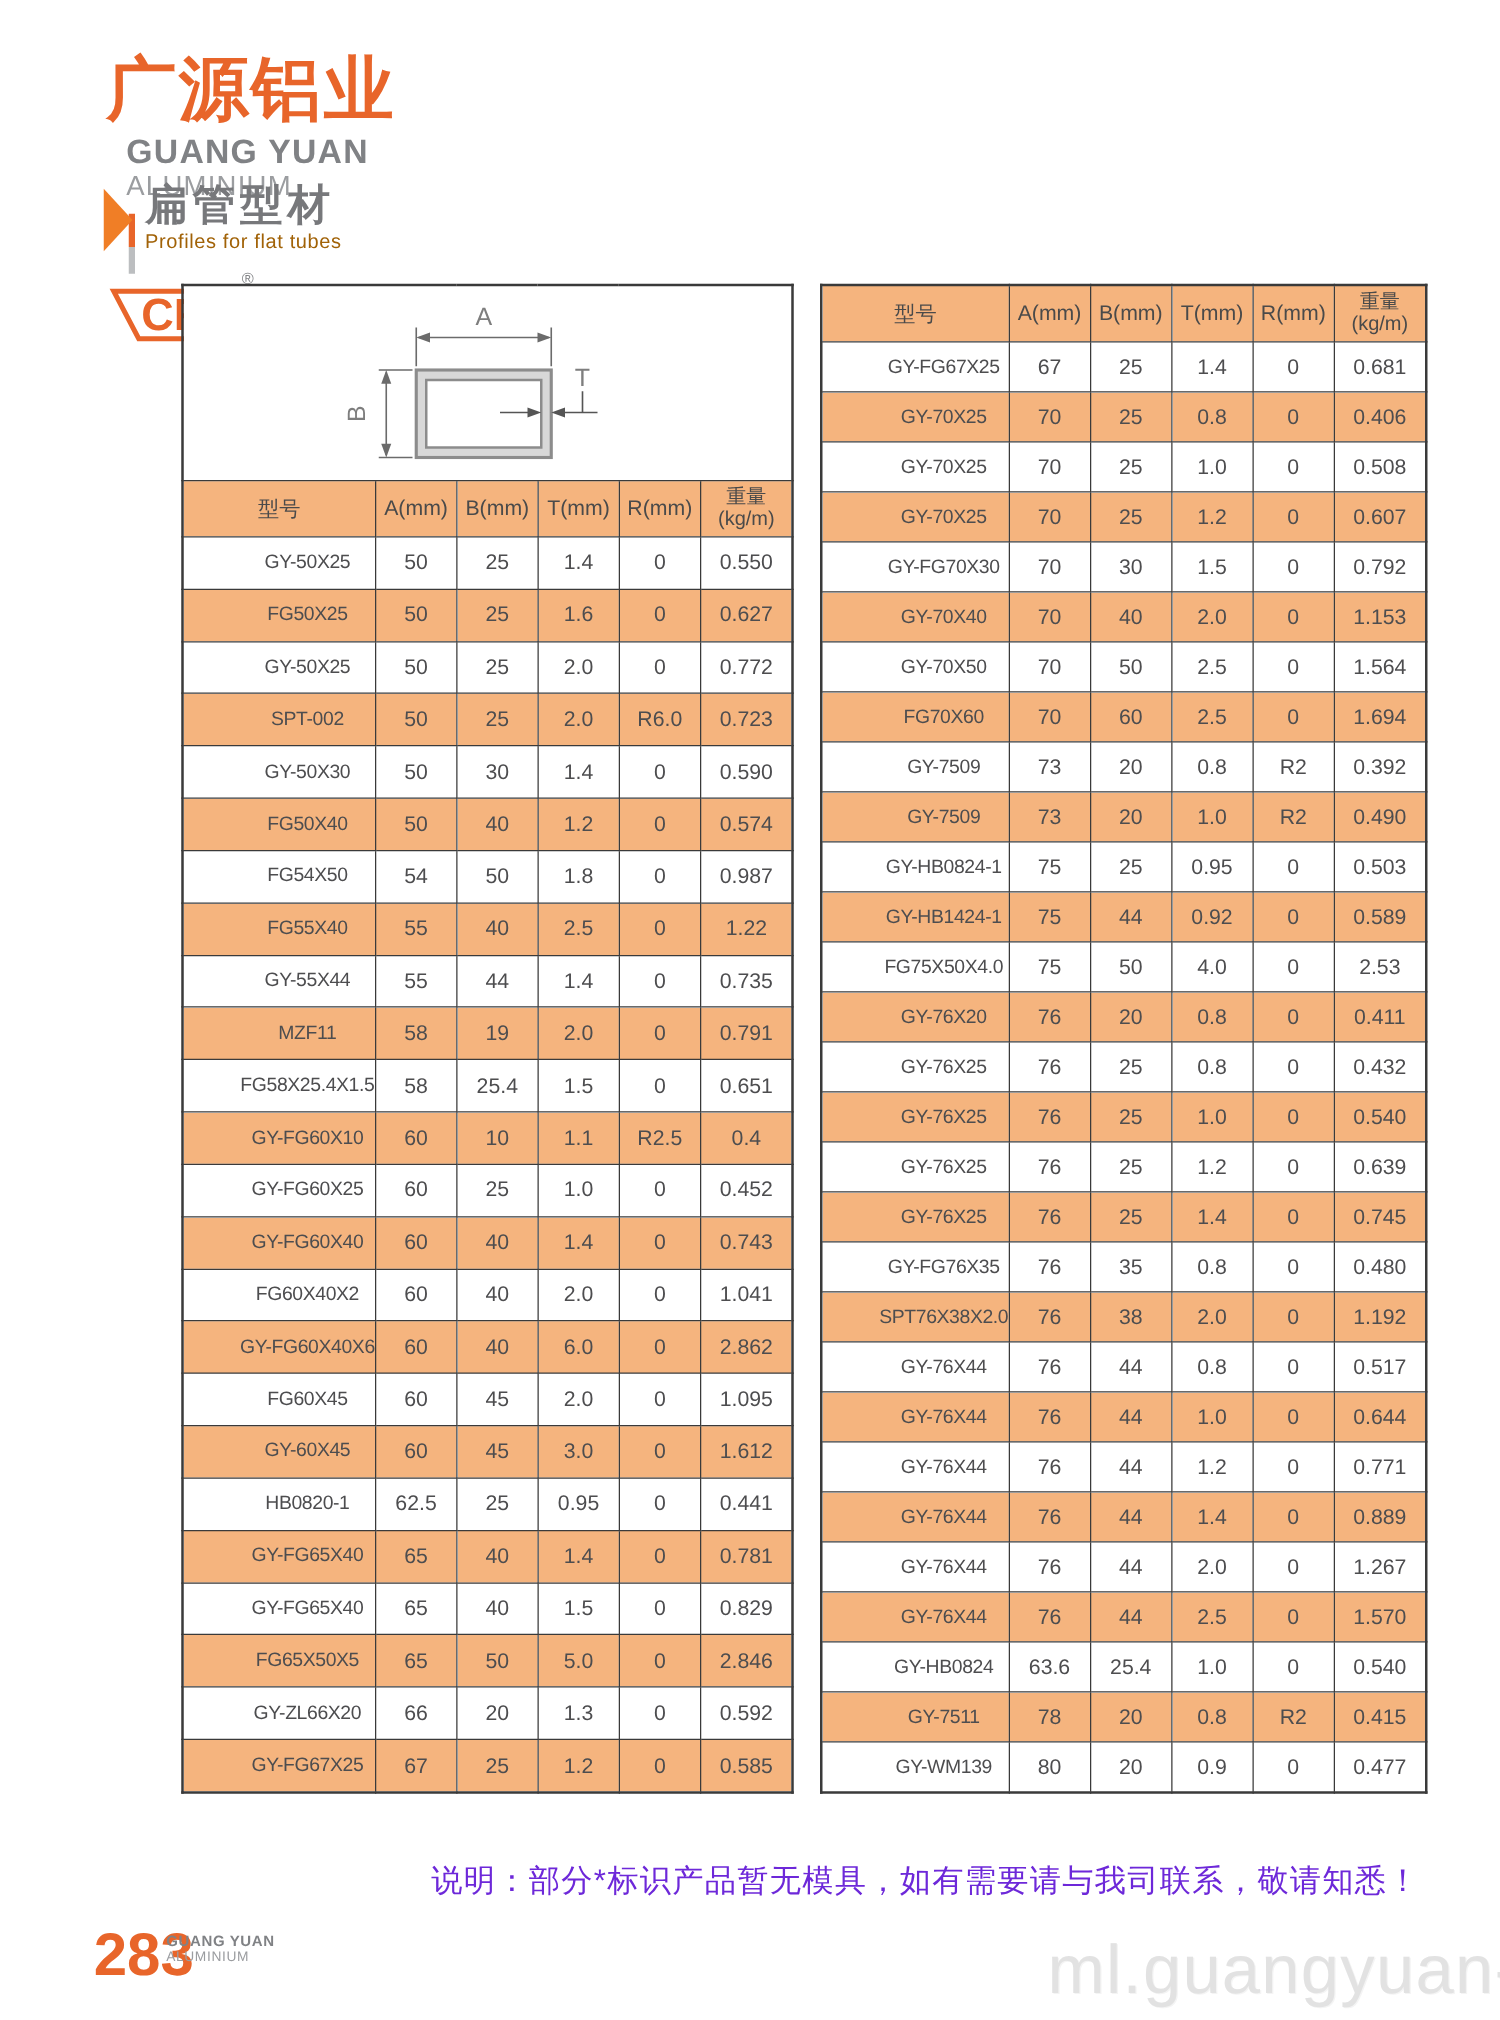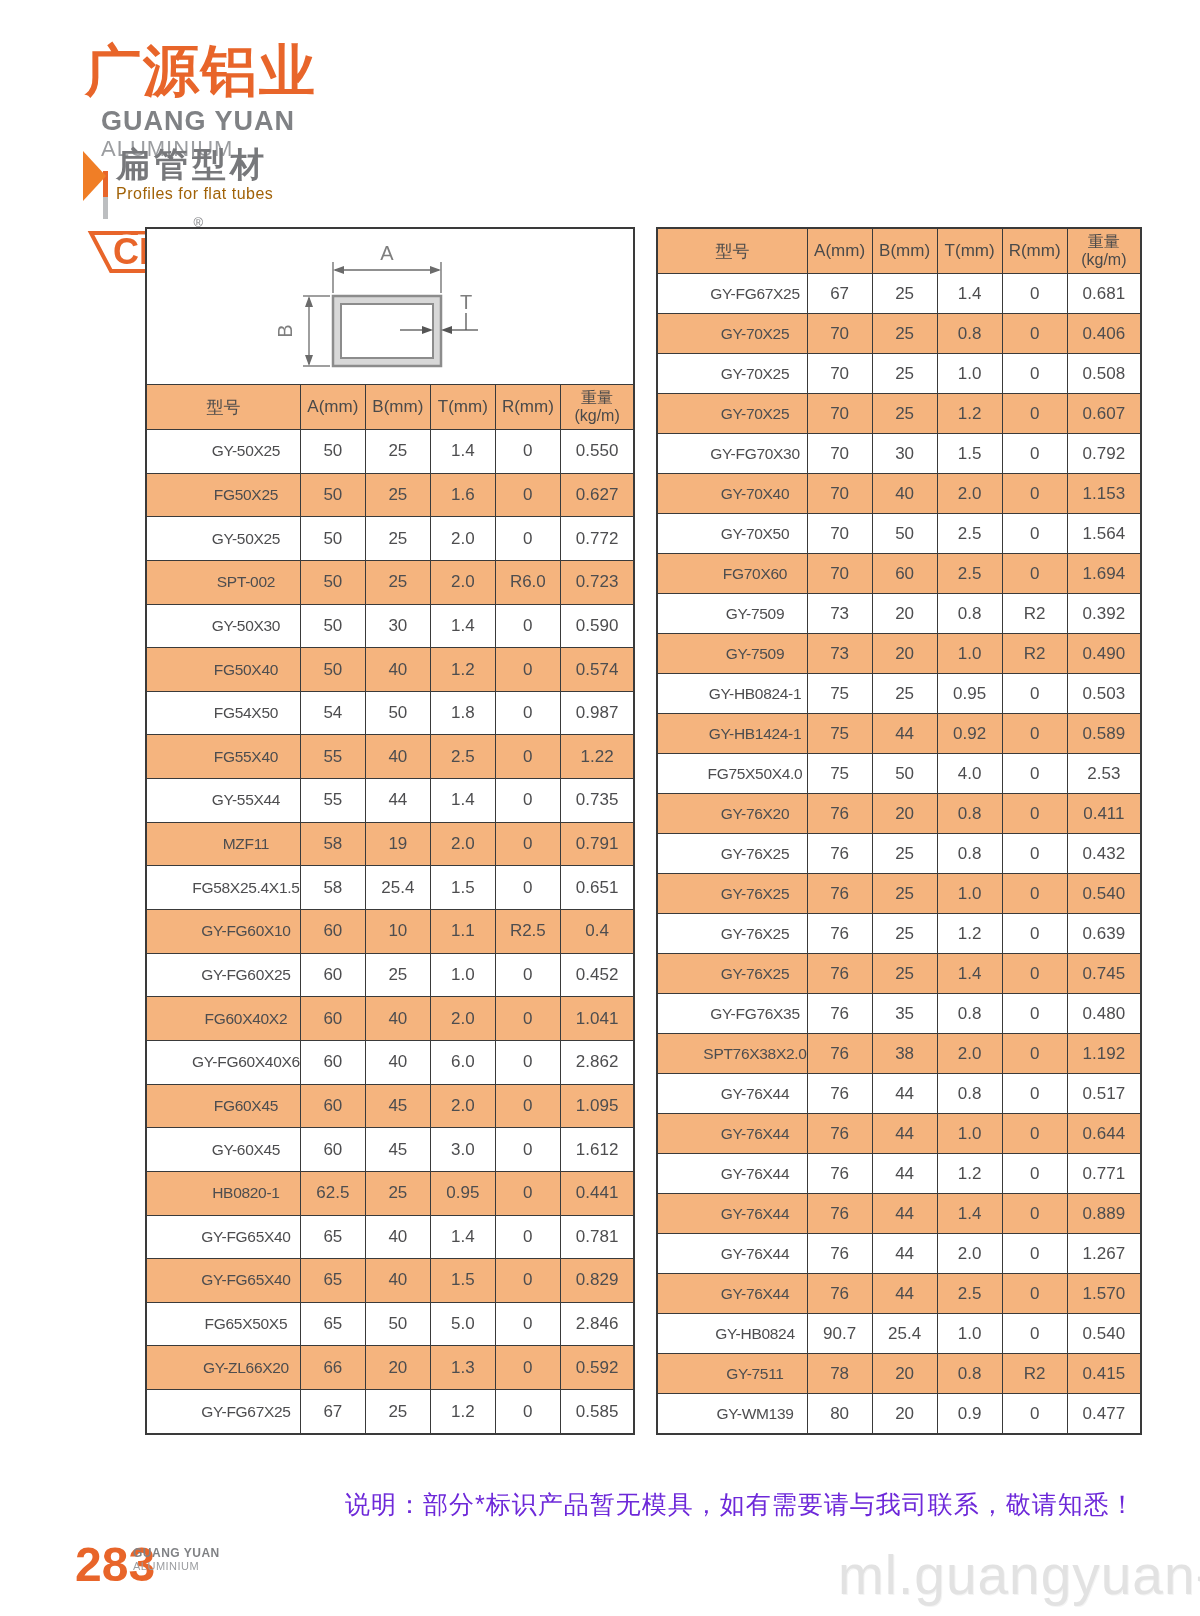--- a/index.html
+++ b/index.html
@@ -227,20 +227,28 @@
           <td>R2.5</td>
           <td>0.4</td>
         </tr>
         <tr>
           <td class="model">GY-FG60X25</td>
           <td>60</td>
           <td>25</td>
           <td>1.0</td>
           <td>0</td>
           <td>0.452</td>
+        </tr>
+        <tr>
+          <td class="model">GY-FG60X40</td>
+          <td>60</td>
+          <td>40</td>
+          <td>1.4</td>
+          <td>0</td>
+          <td>0.743</td>
         </tr>
         <tr>
           <td class="model">FG60X40X2</td>
           <td>60</td>
           <td>40</td>
           <td>2.0</td>
           <td>0</td>
           <td>1.041</td>
         </tr>
         <tr>
@@ -544,21 +552,21 @@
         <tr>
           <td class="model">GY-76X44</td>
           <td>76</td>
           <td>44</td>
           <td>2.5</td>
           <td>0</td>
           <td>1.570</td>
         </tr>
         <tr>
           <td class="model">GY-HB0824</td>
-          <td>90.7</td>
+          <td>63.6</td>
           <td>25.4</td>
           <td>1.0</td>
           <td>0</td>
           <td>0.540</td>
         </tr>
         <tr>
           <td class="model">GY-7511</td>
           <td>78</td>
           <td>20</td>
           <td>0.8</td>

